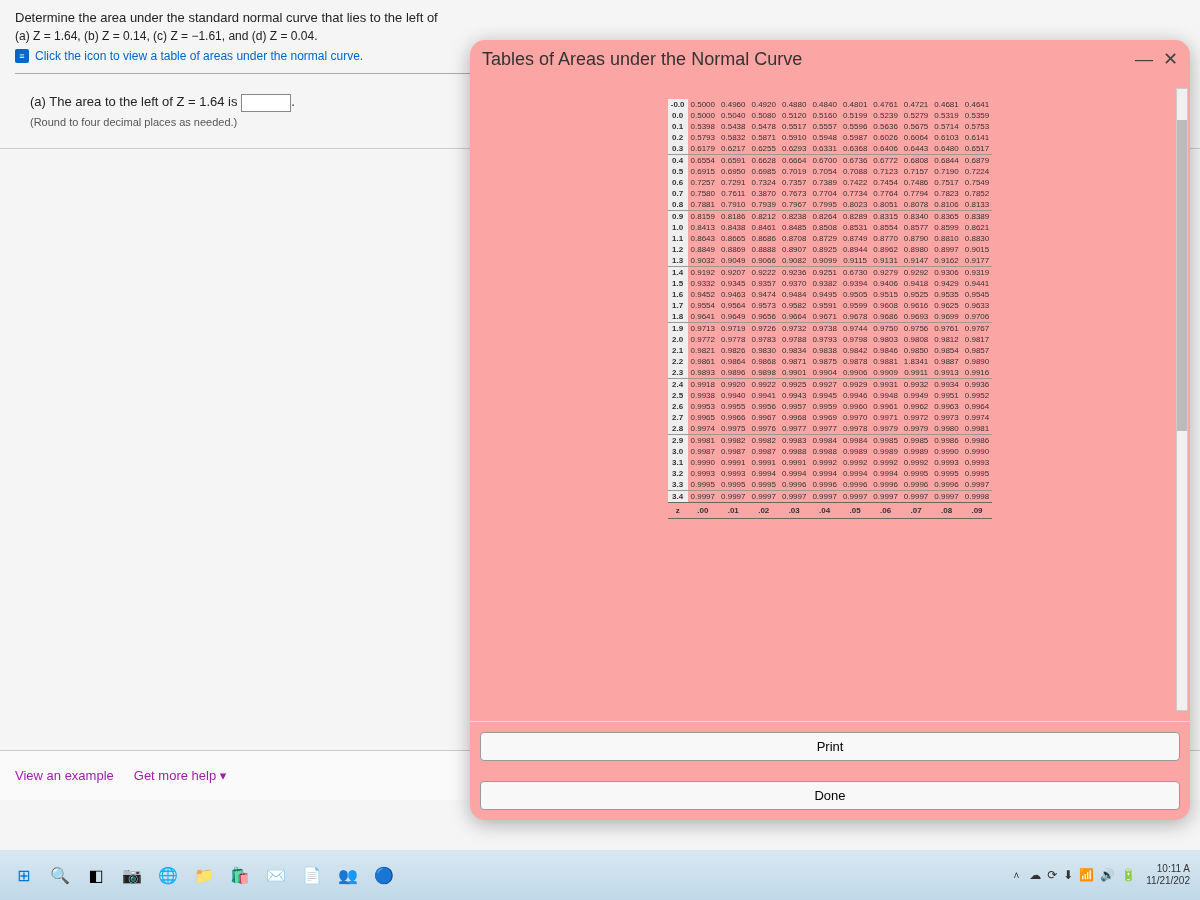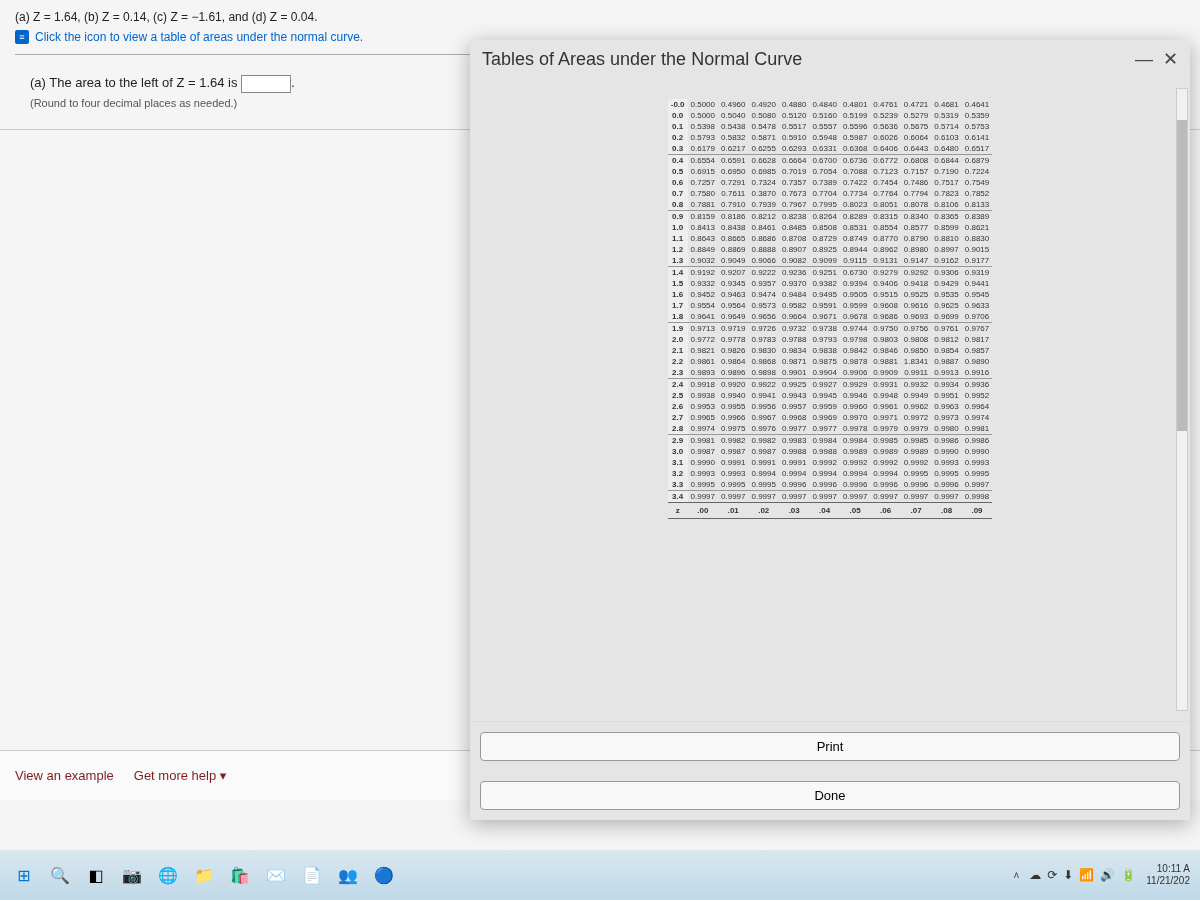--- a/index.html
+++ b/index.html
@@ -58,24 +58,25 @@
   vertical-align: middle;
 }
 .hint { font-size: 11px; color: #555; margin-top: 4px; }
 
 .modal {
   position: absolute;
   top: 40px;
   left: 470px;
   right: 10px;
   bottom: 80px;
-  background: #e5e5e5;
+  background: #fca5a5;
   box-shadow: 0 4px 20px rgba(0,0,0,0.3);
   display: flex;
   flex-direction: column;
+  border-radius: 15px;
 }
 .modal-header {
   display: flex;
   justify-content: space-between;
   align-items: center;
   padding: 8px 12px;
 }
 .modal-title {
   font-size: 18px;
   color: #333;
@@ -152,21 +153,21 @@
   bottom: 50px;
   height: 50px;
   background: #fafafa;
   border-top: 1px solid #ccc;
   display: flex;
   align-items: center;
   padding: 0 15px;
   gap: 20px;
   font-size: 13px;
 }
-.bottom-bar a { color: #7f1d1d; text-decoration: none; }
+.bottom-bar a { color: #a21caf; text-decoration: none; }
 .answer-badge {
   position: absolute;
   right: 10px;
   bottom: 60px;
   background: #5a9bd5;
   color: white;
   padding: 4px 10px;
   font-size: 11px;
   border-radius: 2px 0 0 2px;
 }
@@ -198,20 +199,21 @@
   color: #333;
 }
 .tray-icons { display: flex; gap: 6px; font-size: 12px; }
 .clock { text-align: right; line-height: 1.2; }
 </style>
 </head>
 <body>
 
 <div class="main-window">
   <div class="question-area">
+    <p>Determine the area under the standard normal curve that lies to the left of</p>
     <p class="sub-parts">(a) Z = 1.64, (b) Z = 0.14, (c) Z = −1.61, and (d) Z = 0.04.</p>
     <div class="link-row">
       <span class="icon">≡</span>
       <span>Click the icon to view a table of areas under the normal curve.</span>
     </div>
     <hr class="sep">
     <div class="answer-area">
       <span>(a) The area to the left of Z = 1.64 is</span>
       <span class="input-box"></span>.
       <div class="hint">(Round to four decimal places as needed.)</div>

